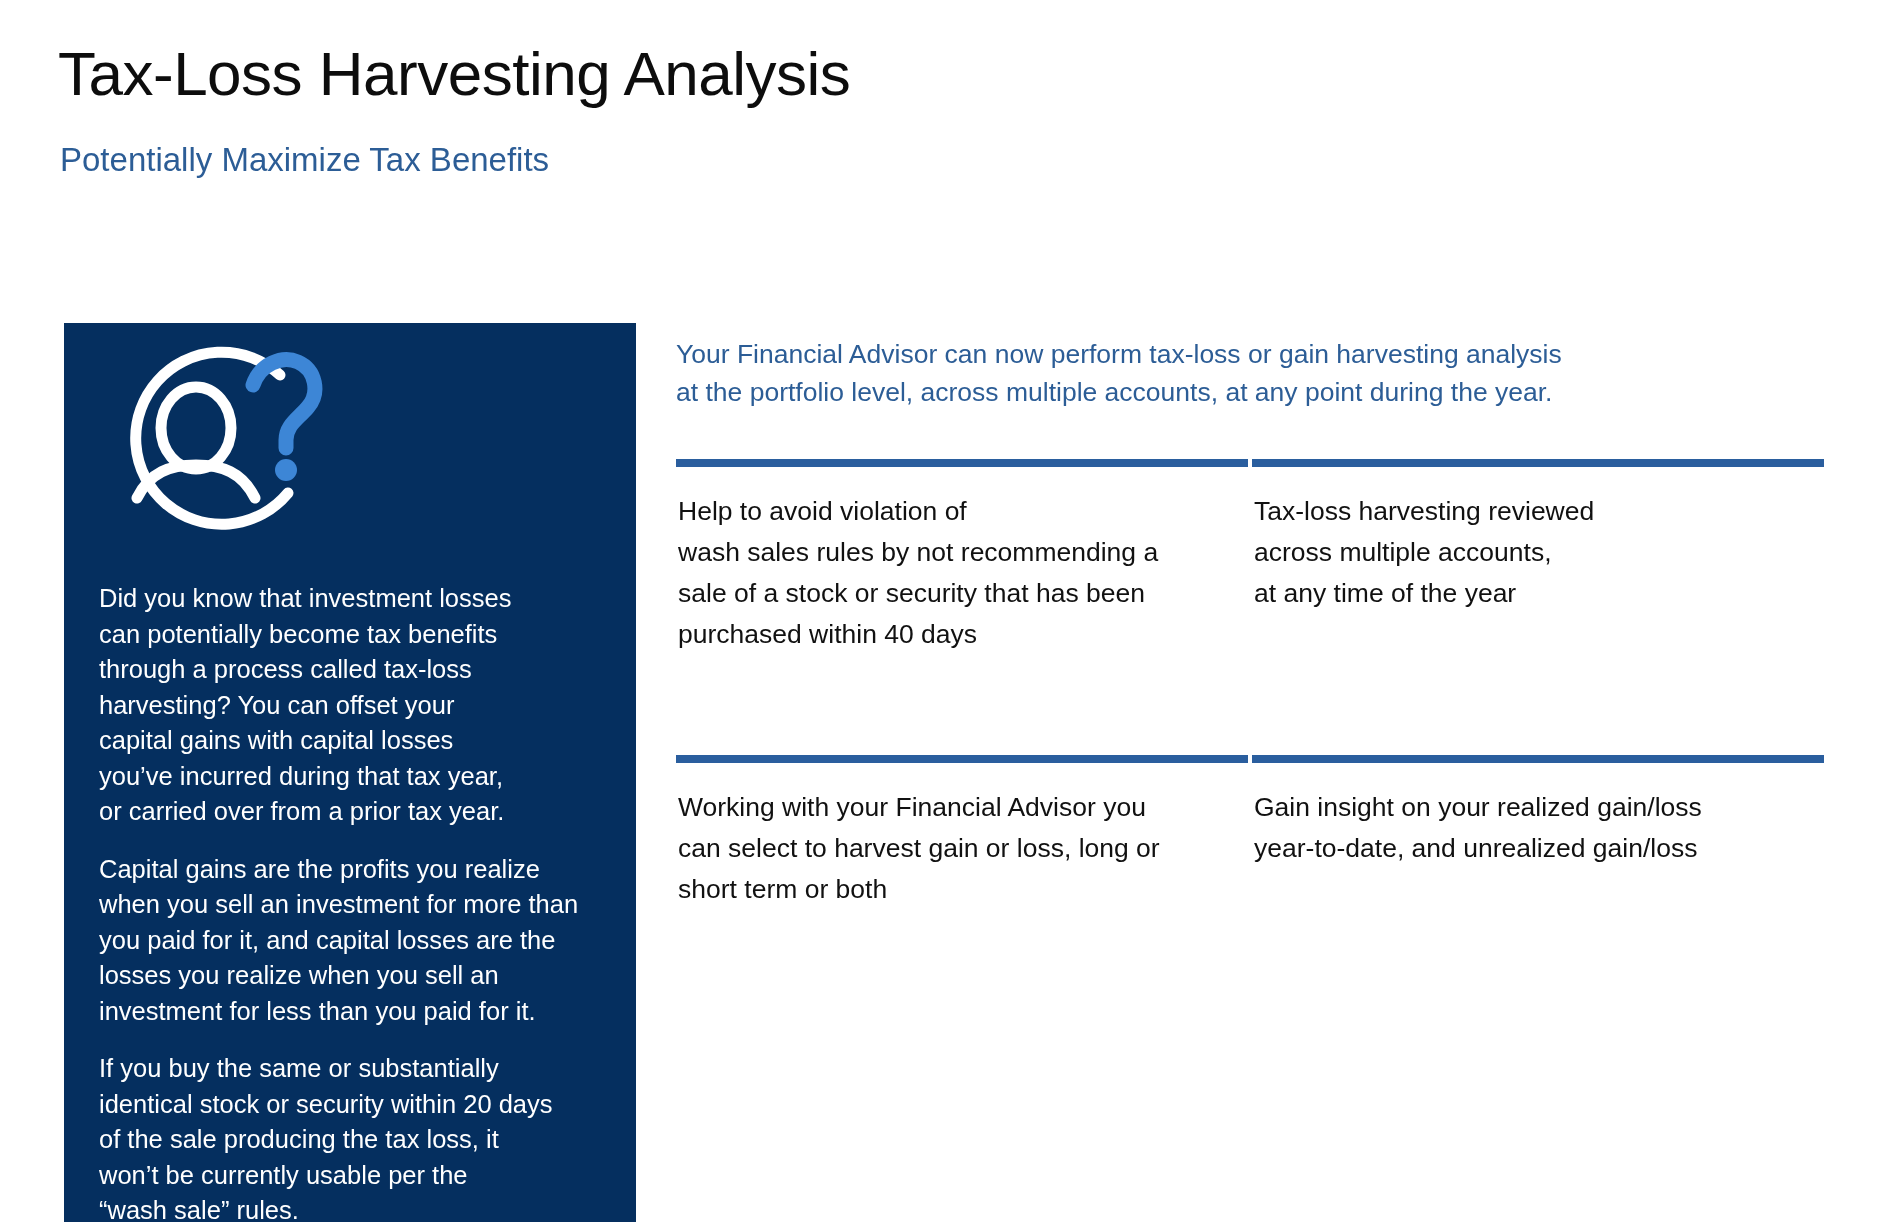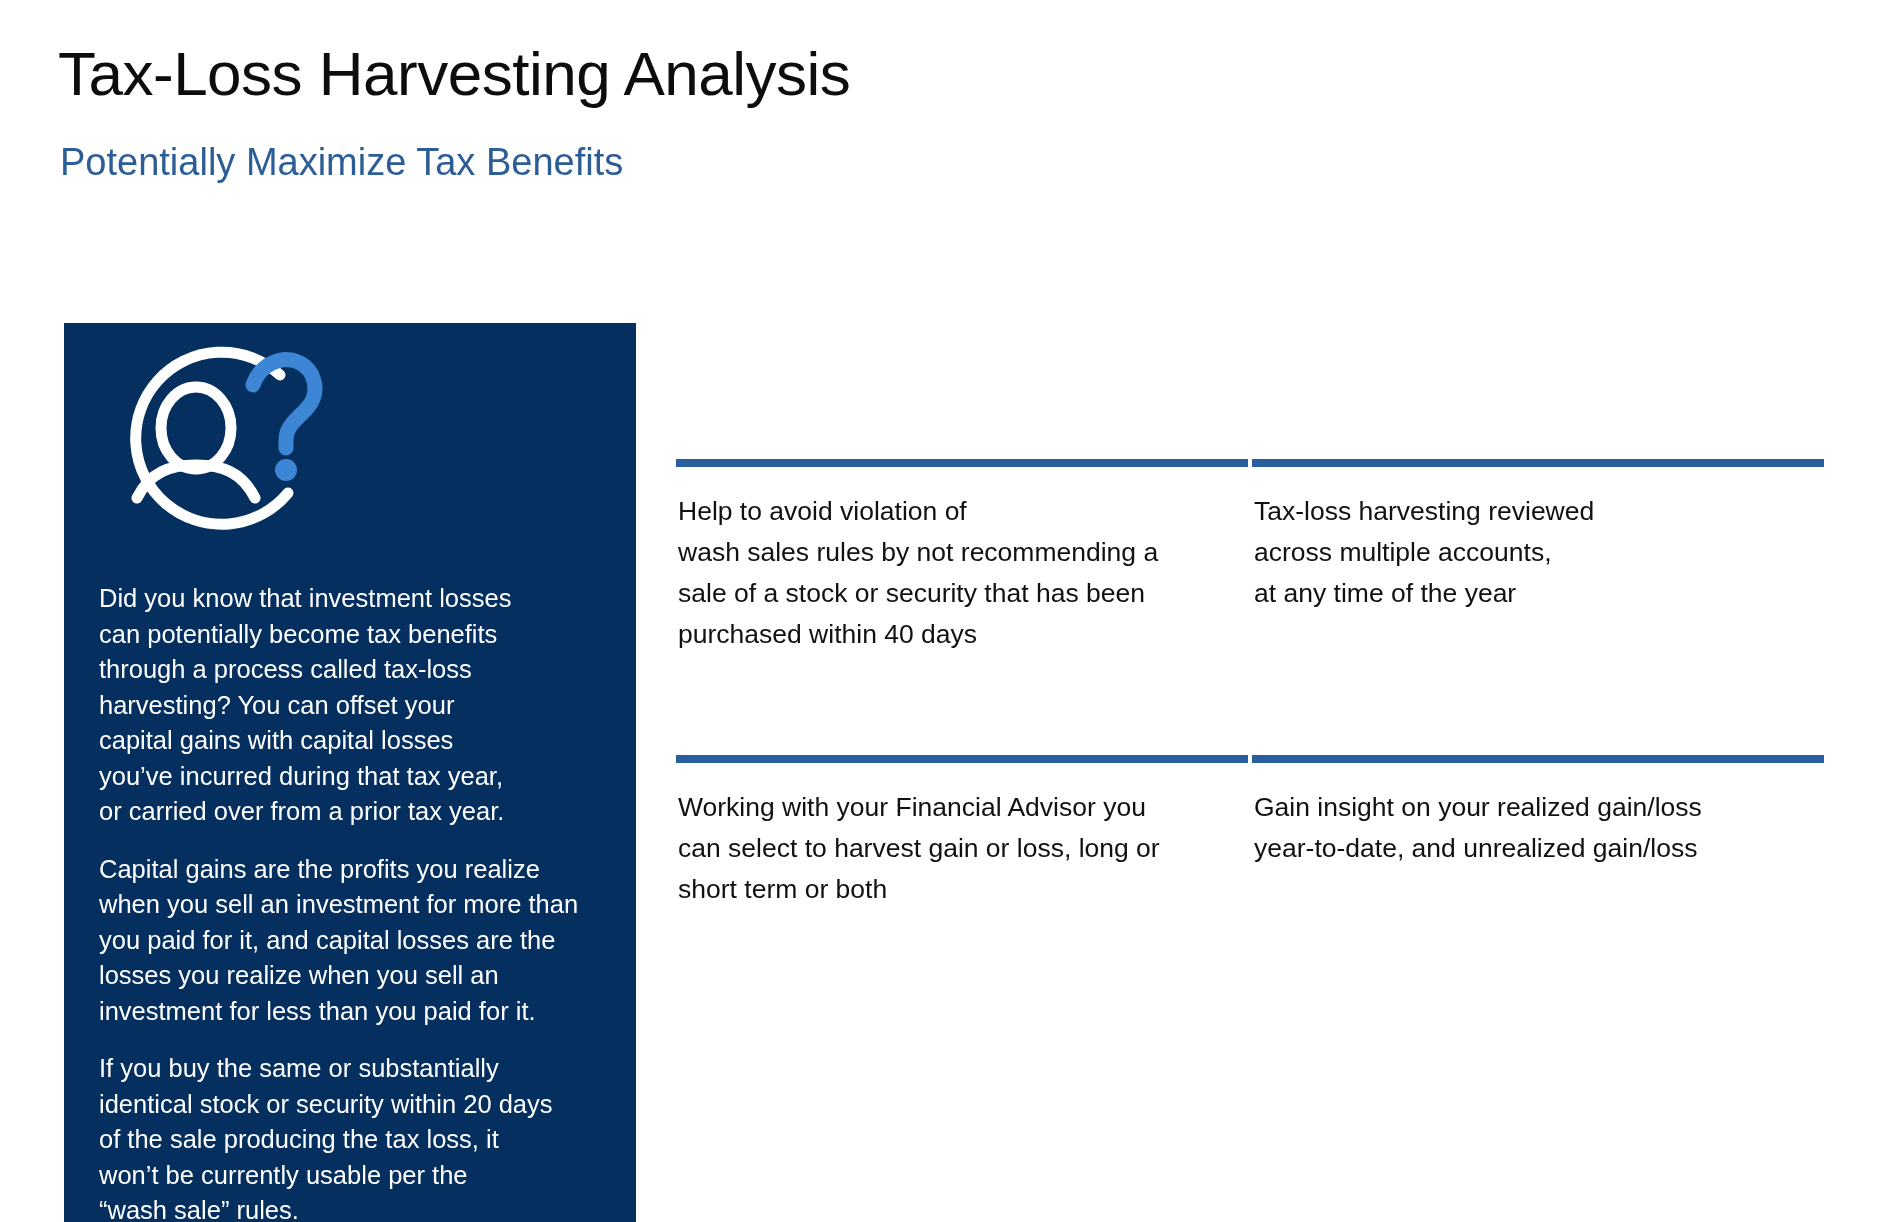--- a/index.html
+++ b/index.html
@@ -14,21 +14,21 @@
   
   .page-title {
     position:absolute; left:58px; top:6px;
     font-size:62px; line-height:1.08;
     font-weight:400; color:#0d0d0d;
     letter-spacing:-0.5px;
     white-space:nowrap;
   }
   .page-subtitle {
     position:absolute; left:60px; top:105px;
-    font-size:38px; line-height:1.2;
+    font-size:33px; line-height:1.2;
     font-weight:400; color:#2c5d96;
     white-space:nowrap;
   }
 
   
   .info-panel {
     position:absolute; left:64px; top:288px;
     width:572px; height:906px;
     background:#052f5f;
     padding:0;
@@ -126,20 +126,22 @@
 losses you realize when you sell an
 investment for less than you paid for it.</div>
       <div class="panel-para">If you buy the same or substantially
 identical stock or security within 20 days
 of the sale producing the tax loss, it
 won’t be currently usable per the
 “wash sale” rules.</div>
     </div>
   </div>
 
+  <div class="intro-text">Your Financial Advisor can now perform tax-loss or gain harvesting analysis
+at the portfolio level, across multiple accounts, at any point during the year.</div>
 
   <div class="feature-grid">
 
     <div class="feature-card col-left row-top">
       <div class="card-rule"></div>
       <div class="card-text">Help to avoid violation of
 wash sales rules by not recommending a
 sale of a stock or security that has been
 purchased within 40 days</div>
     </div>

